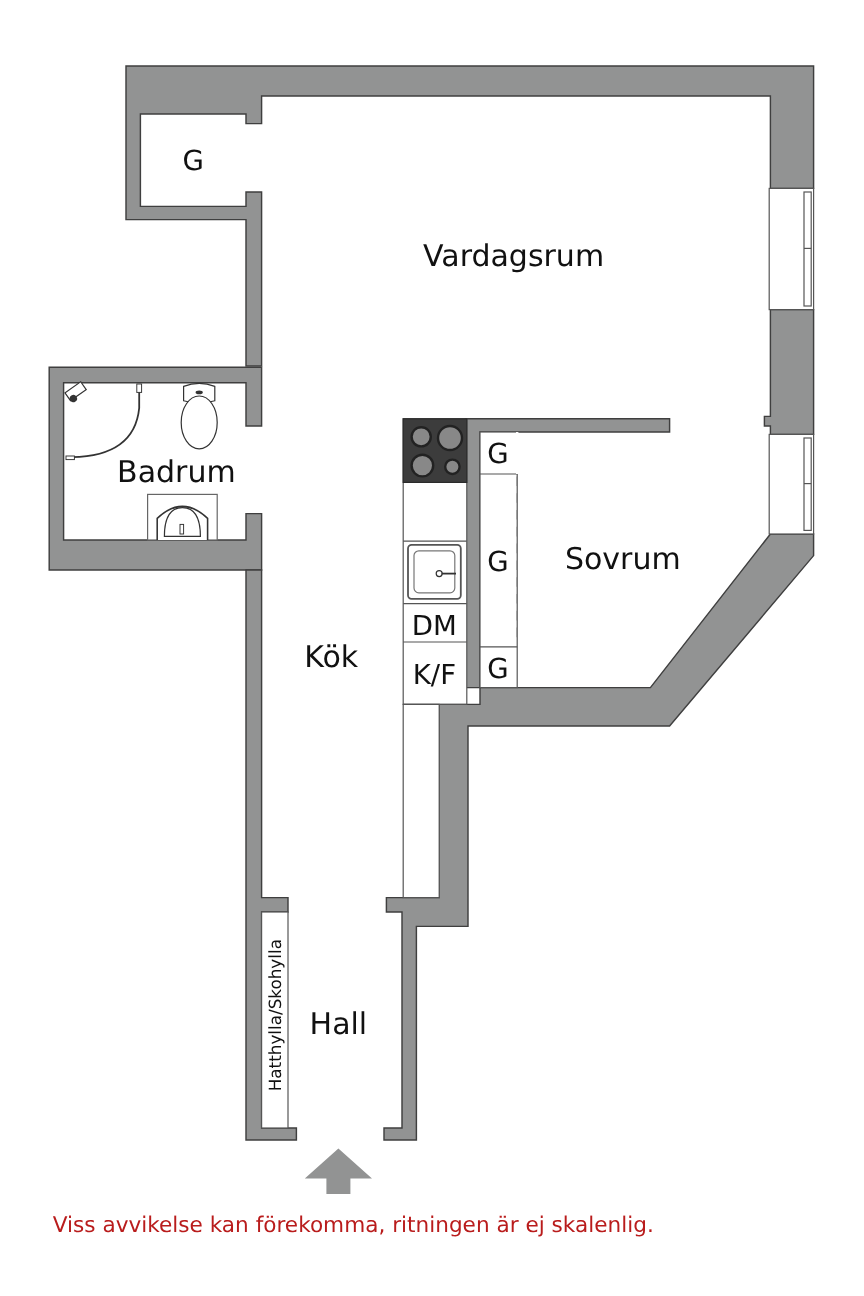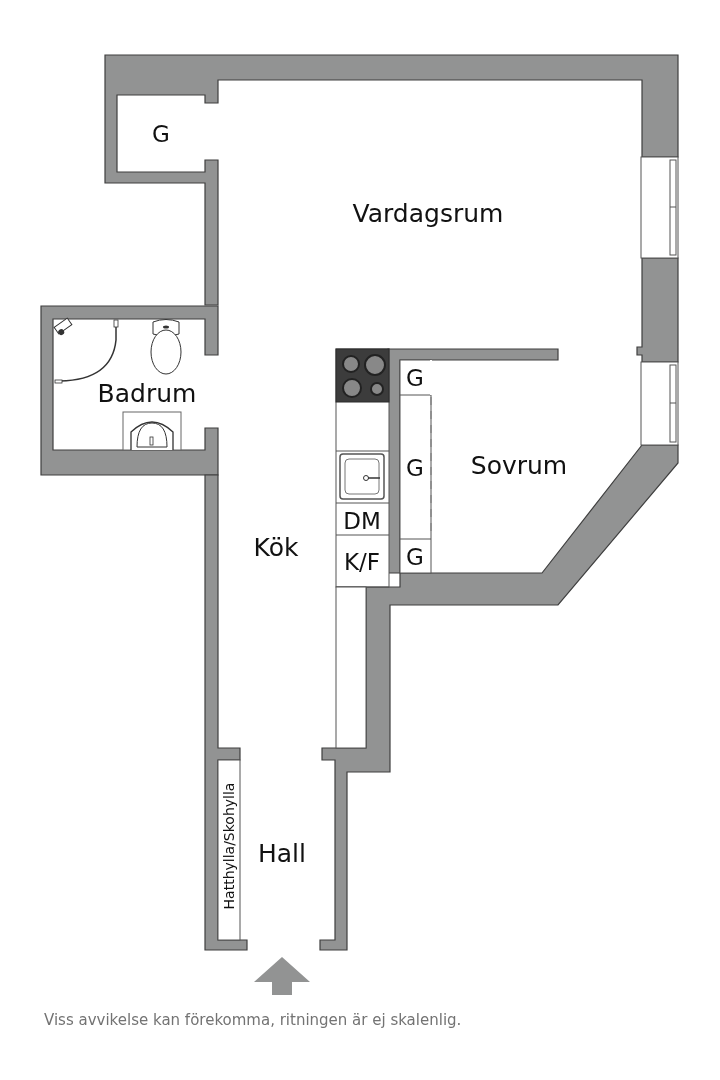--- a/index.html
+++ b/index.html
@@ -5,21 +5,21 @@
   html, body { margin: 0; padding: 0; background: #ffffff; }
   body { width: 720px; height: 1080px; position: relative; overflow: hidden;
          font-family: "DejaVu Sans", "Liberation Sans", sans-serif; }
   #plan { position: absolute; left: 0; top: 0; width: 720px; height: 1080px; }
   .wall { fill: #929393; stroke: #3f3f3f; stroke-width: 1.2; }
   .line { fill: #ffffff; stroke: #555555; stroke-width: 1; }
   .thin { fill: none; stroke: #555555; stroke-width: 1; }
   .lbl { fill: #111111; font-family: "DejaVu Sans", "Liberation Sans", sans-serif; }
   .room { font-size: 25px; }
   .cab { font-size: 23px; }
-  .disclaimer { position: absolute; left: 44px; top: 1011px; font-size: 15px; color: #737373;
+  .disclaimer { position: absolute; left: 44px; top: 1011px; font-size: 18px; color: #b91c1c;
                 font-family: "DejaVu Sans", "Liberation Sans", sans-serif; }
 </style>
 </head>
 <body>
 
 <svg id="plan" viewBox="0 0 720 1080" xmlns="http://www.w3.org/2000/svg">
 
   <g>
 
     <path class="wall" d="M105,55 L678,55 L678,157 L642,157 L642,80 L218,80 L218,103 L205,103 L205,95 L117,95 L117,172 L205,172 L205,160 L218,160 L218,305 L205,305 L205,183 L105,183 Z"></path>

